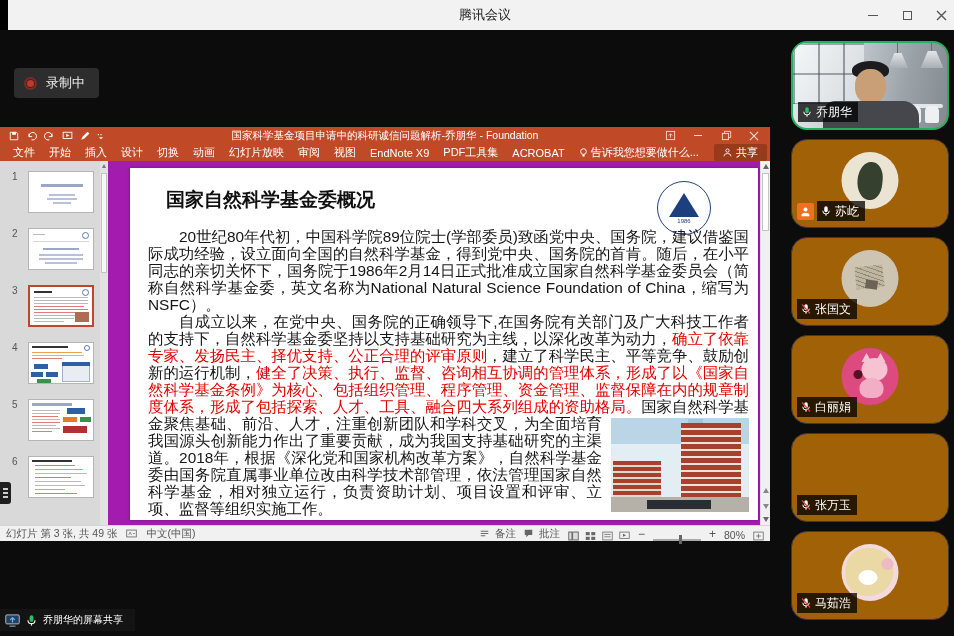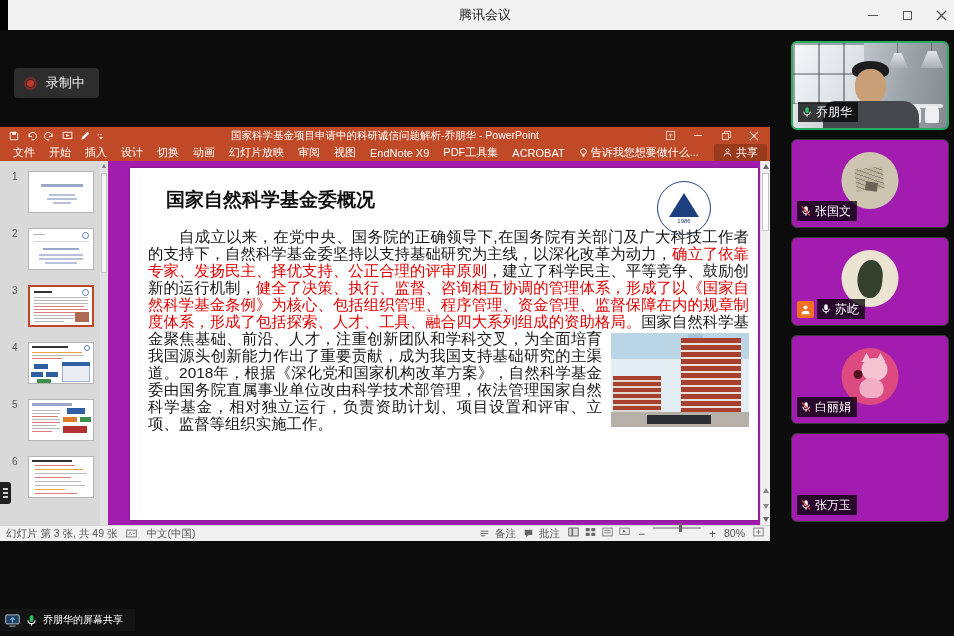--- a/index.html
+++ b/index.html
@@ -62,33 +62,33 @@
 .b-sign{position:absolute;left:36px;bottom:3px;width:64px;height:9px;background:#2a2d33}
 
 .vscroll{position:absolute;right:0;top:0;bottom:0;width:10px;background:#F0F0F0;border-left:1px solid #dcdcdc}
 .vs-up{position:absolute;top:3px;left:2px;width:0;height:0;border-left:3px solid transparent;border-right:3px solid transparent;border-bottom:5px solid #666}
 .vs-th{position:absolute;top:12px;left:1px;width:7px;height:58px;background:#fff;border:1px solid #c3c3c3}
 .vs-dn{position:absolute;bottom:3px;left:2px;width:0;height:0;border-left:3px solid transparent;border-right:3px solid transparent;border-top:5px solid #666}
 .vs-pgu{position:absolute;bottom:32px;left:2px;width:0;height:0;border-left:3px solid transparent;border-right:3px solid transparent;border-bottom:5px solid #888}
 .vs-pgd{position:absolute;bottom:16px;left:2px;width:0;height:0;border-left:3px solid transparent;border-right:3px solid transparent;border-top:5px solid #888}
 
 .ppt-status{position:absolute;left:0;right:0;bottom:0;height:16px;background:#F1F1F1;border-top:1px solid #d5d5d5;display:flex;align-items:center;font-size:10.5px;color:#555;padding:0 6px;gap:9px}
-.st-right{margin-left:auto;display:flex;align-items:flex-start;gap:8px}
+.st-right{margin-left:auto;display:flex;align-items:flex-end;gap:8px}
 .viewbox{display:flex;align-items:center;gap:6px}
 .slider{width:48px;height:2px;background:#aaa;position:relative}
 .slider i{position:absolute;left:55%;top:-3.5px;width:3px;height:9px;background:#666}
 
 .share-banner{position:absolute;left:0;top:579px;height:22px;background:#141414;display:flex;align-items:center;gap:5px;padding:0 12px 0 5px}
 .share-banner span{font-size:10px;color:#fff}
 
 .left-float{position:absolute;left:0;top:452px;width:11px;height:22px;background:#1f1f1f;border-radius:0 3px 3px 0;display:flex;flex-direction:column;justify-content:center;gap:2.5px;padding-left:3px}
 .left-float i{display:block;width:5px;height:1.5px;background:#cfcfcf}
 
 .sidebar{position:absolute;right:0;top:0;width:168px;height:606px;background:#0c0c0c;padding-top:11px}
-.tile{position:relative;width:158px;height:89px;margin:0 auto 9px auto;background:#a21caf;border:1px solid #3a3a3a;border-radius:6px;overflow:hidden}
+.tile{position:relative;width:158px;height:89px;margin:0 auto 9px auto;background:#a16207;border:1px solid #3a3a3a;border-radius:16px;overflow:hidden}
 .tile.active{border:2px solid #23B161}
 .nrow{position:absolute;left:5px;bottom:6px;display:flex;align-items:center;z-index:5}
 .nlabel{display:flex;align-items:center;gap:3px;background:rgba(0,0,0,.75);padding:1.5px 6px 1.5px 3px}
 .nlabel span{font-size:12px;color:#fff;white-space:nowrap}
 .hostbadge{width:17px;height:17px;background:#F07022;border-radius:2px;display:flex;align-items:center;justify-content:center;margin-right:3px}
 
 .scene{position:absolute;inset:0;background:linear-gradient(100deg,#e9ebed 0%,#c3c9ce 38%,#9aa2a8 72%,#83898f 100%)}
 .sc-win{position:absolute;left:0;top:0;width:46%;height:72%;background:
  repeating-linear-gradient(to right,rgba(70,75,80,.5) 0 2px,transparent 2px 25px),
  repeating-linear-gradient(to bottom,rgba(70,75,80,.45) 0 2px,transparent 2px 30px),
@@ -170,21 +170,21 @@
           </svg>
         <svg width="10" height="10" viewBox="0 0 16 16">
             <path d="M2 14 L4 9 L12 1 L15 4 L7 12z" fill="#fff"></path>
           </svg>
         <svg width="8" height="8" viewBox="0 0 12 12">
             <circle cx="2" cy="4" r="1" fill="#fff"></circle>
             <circle cx="6" cy="4" r="1" fill="#fff"></circle>
             <path d="M3 8 l3 3 3-3z" fill="#fff"></path>
           </svg>
       </div>
-      <div class="ppt-titletext">国家科学基金项目申请中的科研诚信问题解析-乔朋华 - PowerPoint</div>
+      <div class="ppt-titletext">国家科学基金项目申请中的科研诚信问题解析-乔朋华 - Foundation</div>
       <div class="ppt-winctrls">
         <div class="pwc">
           <svg width="11" height="11" viewBox="0 0 16 16">
               <rect x="2" y="2" width="12" height="12" fill="none" stroke="#f4d8cd" stroke-width="1.3"></rect>
               <path d="M8 11 V6 M5.5 8 L8 5.5 L10.5 8" stroke="#f4d8cd" stroke-width="1.3" fill="none"></path>
             </svg>
         </div>
         <div class="pwc">
             <i class="glyph-min2"></i>
           </div>
@@ -327,20 +327,21 @@
       </div>
 
       <div class="canvas">
         <div class="slide">
           <div class="sl-head">国家自然科学基金委概况</div>
           <div class="nsfc">
             <i class="tri"></i>
             <span class="yr">1986</span>
           </div>
           <div class="sl-body">
+            <p>20世纪80年代初，中国科学院89位院士(学部委员)致函党中央、国务院，建议借鉴国际成功经验，设立面向全国的自然科学基金，得到党中央、国务院的首肯。随后，在小平同志的亲切关怀下，国务院于1986年2月14日正式批准成立国家自然科学基金委员会（简称自然科学基金委，英文名称为National Natural Science Foundation of China，缩写为NSFC）。</p>
             <p><span>自成立以来，在党中央、国务院的正确领导下,在国务院有关部门及广大科技工作者的支持下，自然科学基金委坚持以支持基础研究为主线，以深化改革为动力，</span><span class="redtxt">确立了依靠专家、发扬民主、择优支持、公正合理的评审原则</span><span>，建立了科学民主、平等竞争、鼓励创新的运行机制，</span><span class="redtxt">健全了决策、执行、监督、咨询相互协调的管理体系，形成了以《国家自然科学基金条例》为核心、包括组织管理、程序管理、资金管理、监督保障在内的规章制度体系，形成了包括探索、人才、工具、融合四大系列组成的资助格局。</span><span class="building">
                   <i class="b-glass"></i>
                   <i class="b-tower"></i>
                   <i class="b-left"></i>
                   <i class="b-base"></i>
                   <i class="b-sign"></i>
                 </span><span>国家自然科学基金聚焦基础、前沿、人才，注重创新团队和学科交叉，为全面培育我国源头创新能力作出了重要贡献，成为我国支持基础研究的主渠道。2018年，根据《深化党和国家机构改革方案》，自然科学基金委由国务院直属事业单位改由科学技术部管理，依法管理国家自然科学基金，相对独立运行，负责资助计划、项目设置和评审、立项、监督等组织实施工作。</span></p>
           </div>
         </div>
         <div class="vscroll">
@@ -451,55 +452,55 @@
               <rect x="8.5" y="2.5" width="7" height="12" rx="3.5" fill="#2EBE5F"></rect>
               <path d="M5.5 11.5a6.5 6.5 0 0 0 13 0" fill="none" stroke="#fff" stroke-width="2"></path>
               <rect x="11" y="17.5" width="2" height="4" fill="#fff"></rect>
             </svg>
           <span>乔朋华</span>
         </span>
       </div>
     </div>
 
     <div class="tile">
+      <div class="avatar av-suyi">
+          <i></i>
+        </div>
+      <div class="nrow">
+        <span class="hostbadge">
+          <svg width="11" height="11" viewBox="0 0 14 14">
+              <circle cx="7" cy="4.5" r="2.6" fill="#fff"></circle>
+              <path d="M1.8 13 a5.2 4.4 0 0 1 10.4 0z" fill="#fff"></path>
+            </svg>
+        </span>
+        <span class="nlabel">
+          <svg width="12" height="12" viewBox="0 0 24 24">
+              <rect x="8.5" y="2.5" width="7" height="12" rx="3.5" fill="#fff"></rect>
+              <path d="M5.5 11.5a6.5 6.5 0 0 0 13 0" fill="none" stroke="#fff" stroke-width="2"></path>
+              <rect x="11" y="17.5" width="2" height="4" fill="#fff"></rect>
+            </svg>
+          <span>苏屹</span>
+        </span>
+      </div>
+    </div>
+
+    <div class="tile">
       <div class="avatar av-zgw">
           <i></i>
           <b></b>
         </div>
       <div class="nrow">
         <span class="nlabel">
           <svg width="12" height="12" viewBox="0 0 24 24">
               <rect x="8.5" y="2.5" width="7" height="12" rx="3.5" fill="#fff"></rect>
               <path d="M5.5 11.5a6.5 6.5 0 0 0 13 0" fill="none" stroke="#fff" stroke-width="2"></path>
               <rect x="11" y="17.5" width="2" height="4" fill="#fff"></rect>
               <line x1="4" y1="3" x2="20" y2="21" stroke="#E04040" stroke-width="2.4"></line>
             </svg>
           <span>张国文</span>
-        </span>
-      </div>
-    </div>
-
-    <div class="tile">
-      <div class="avatar av-suyi">
-          <i></i>
-        </div>
-      <div class="nrow">
-        <span class="hostbadge">
-          <svg width="11" height="11" viewBox="0 0 14 14">
-              <circle cx="7" cy="4.5" r="2.6" fill="#fff"></circle>
-              <path d="M1.8 13 a5.2 4.4 0 0 1 10.4 0z" fill="#fff"></path>
-            </svg>
-        </span>
-        <span class="nlabel">
-          <svg width="12" height="12" viewBox="0 0 24 24">
-              <rect x="8.5" y="2.5" width="7" height="12" rx="3.5" fill="#fff"></rect>
-              <path d="M5.5 11.5a6.5 6.5 0 0 0 13 0" fill="none" stroke="#fff" stroke-width="2"></path>
-              <rect x="11" y="17.5" width="2" height="4" fill="#fff"></rect>
-            </svg>
-          <span>苏屹</span>
         </span>
       </div>
     </div>
 
     <div class="tile">
       <div class="avatar av-blj">
         <i class="ear" style="left:20px;top:5px"></i>
           <i class="ear" style="left:34px;top:5px"></i>
         <i class="chead"></i>
           <i class="cbody"></i>
@@ -526,15 +527,33 @@
               <path d="M5.5 11.5a6.5 6.5 0 0 0 13 0" fill="none" stroke="#fff" stroke-width="2"></path>
               <rect x="11" y="17.5" width="2" height="4" fill="#fff"></rect>
               <line x1="4" y1="3" x2="20" y2="21" stroke="#E04040" stroke-width="2.4"></line>
             </svg>
 
           <span>张万玉</span>
         </span>
       </div>
     </div>
 
+    <div class="tile">
+      <div class="avatar av-mrh">
+          <i class="hairb"></i>
+          <i class="pk"></i>
+          <i class="face"></i>
+        </div>
+      <div class="nrow">
+        <span class="nlabel">
+          <svg width="12" height="12" viewBox="0 0 24 24">
+              <rect x="8.5" y="2.5" width="7" height="12" rx="3.5" fill="#fff"></rect>
+              <path d="M5.5 11.5a6.5 6.5 0 0 0 13 0" fill="none" stroke="#fff" stroke-width="2"></path>
+              <rect x="11" y="17.5" width="2" height="4" fill="#fff"></rect>
+              <line x1="4" y1="3" x2="20" y2="21" stroke="#E04040" stroke-width="2.4"></line>
+            </svg>
+          <span>马茹浩</span>
+        </span>
+      </div>
+    </div>
 
   </div>
 </div>
 
 </body></html>

